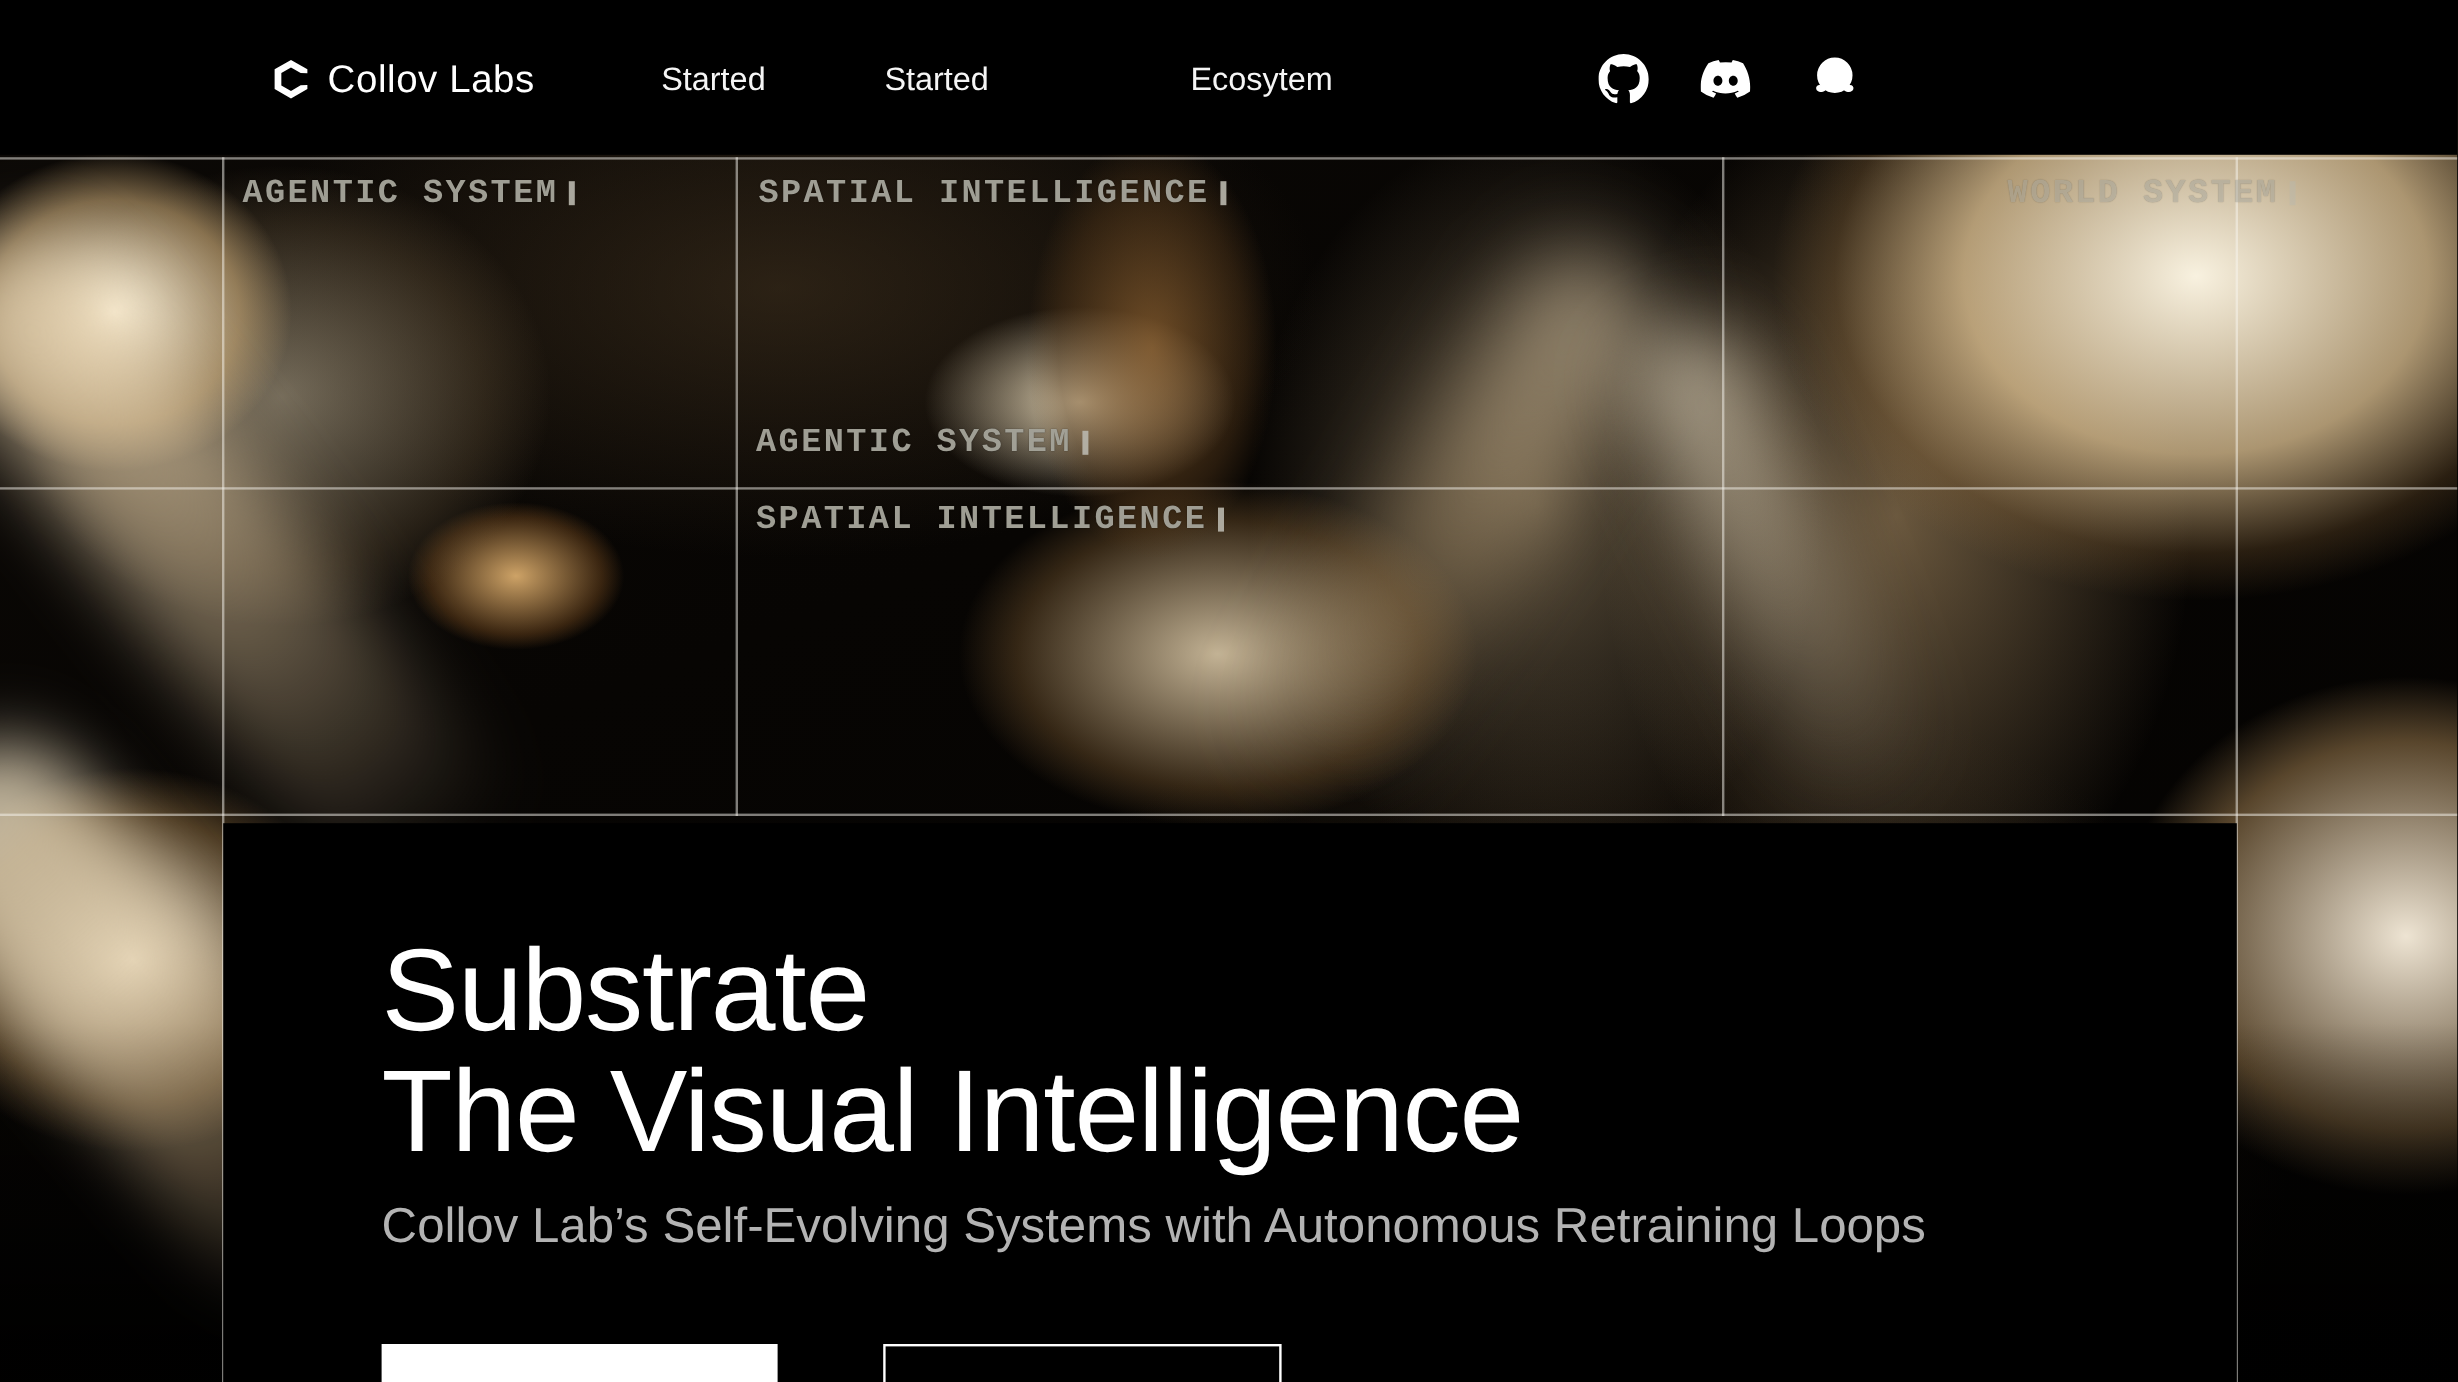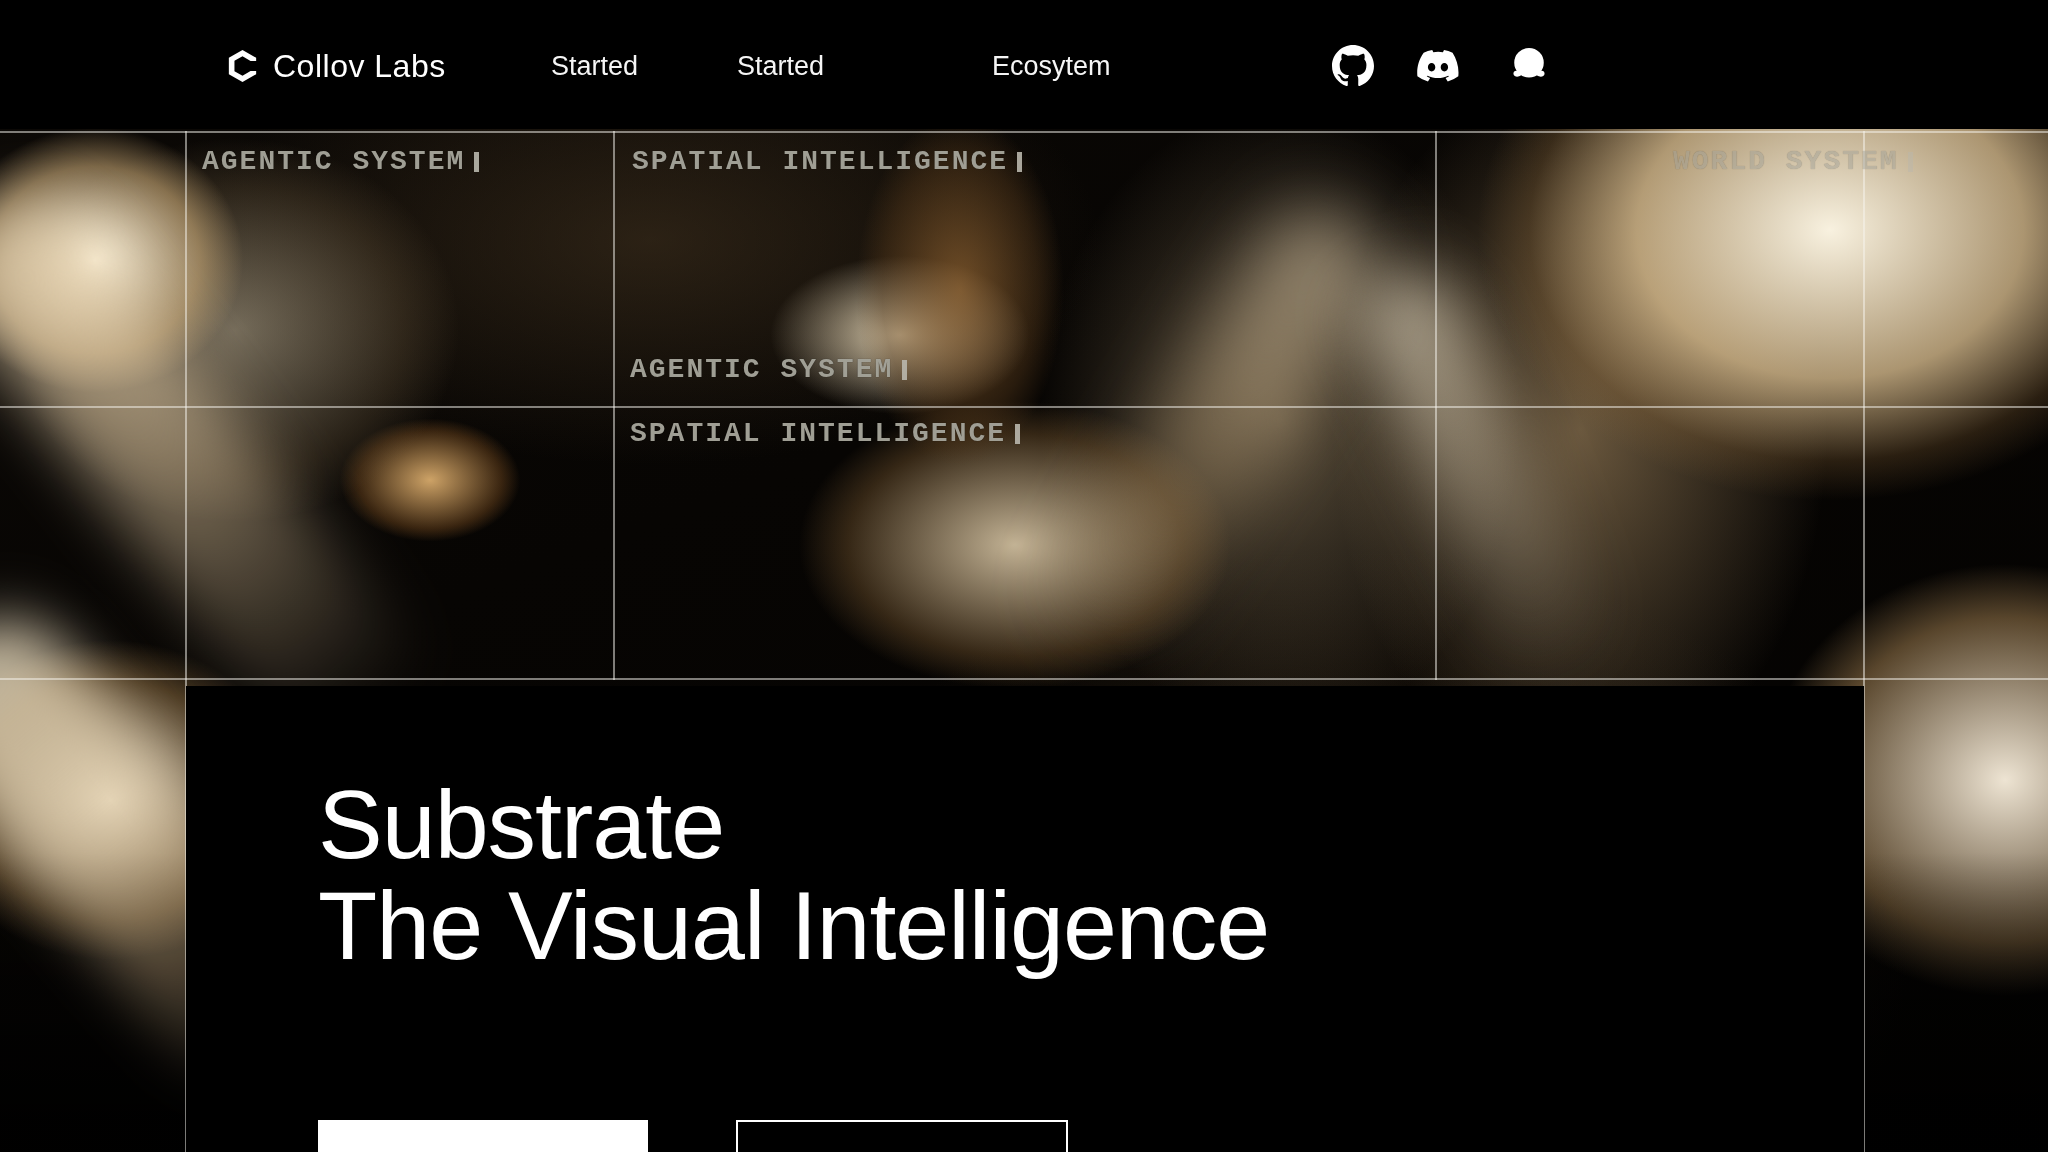--- a/index.html
+++ b/index.html
@@ -171,19 +171,20 @@
       </svg>
     </a>
 
   </header>
 
   <section class="hero-panel">
     <h1 class="hero-title">
       <span>Substrate</span>
       <span>The Visual Intelligence</span>
     </h1>
+    <p class="hero-subtitle">Collov Lab’s Self-Evolving Systems with Autonomous Retraining Loops</p>
     <div class="hero-buttons">
       <button class="btn-primary" aria-label="primary action"></button>
       <button class="btn-secondary" aria-label="secondary action"></button>
     </div>
   </section>
 
 </div>
 
 </body></html>

